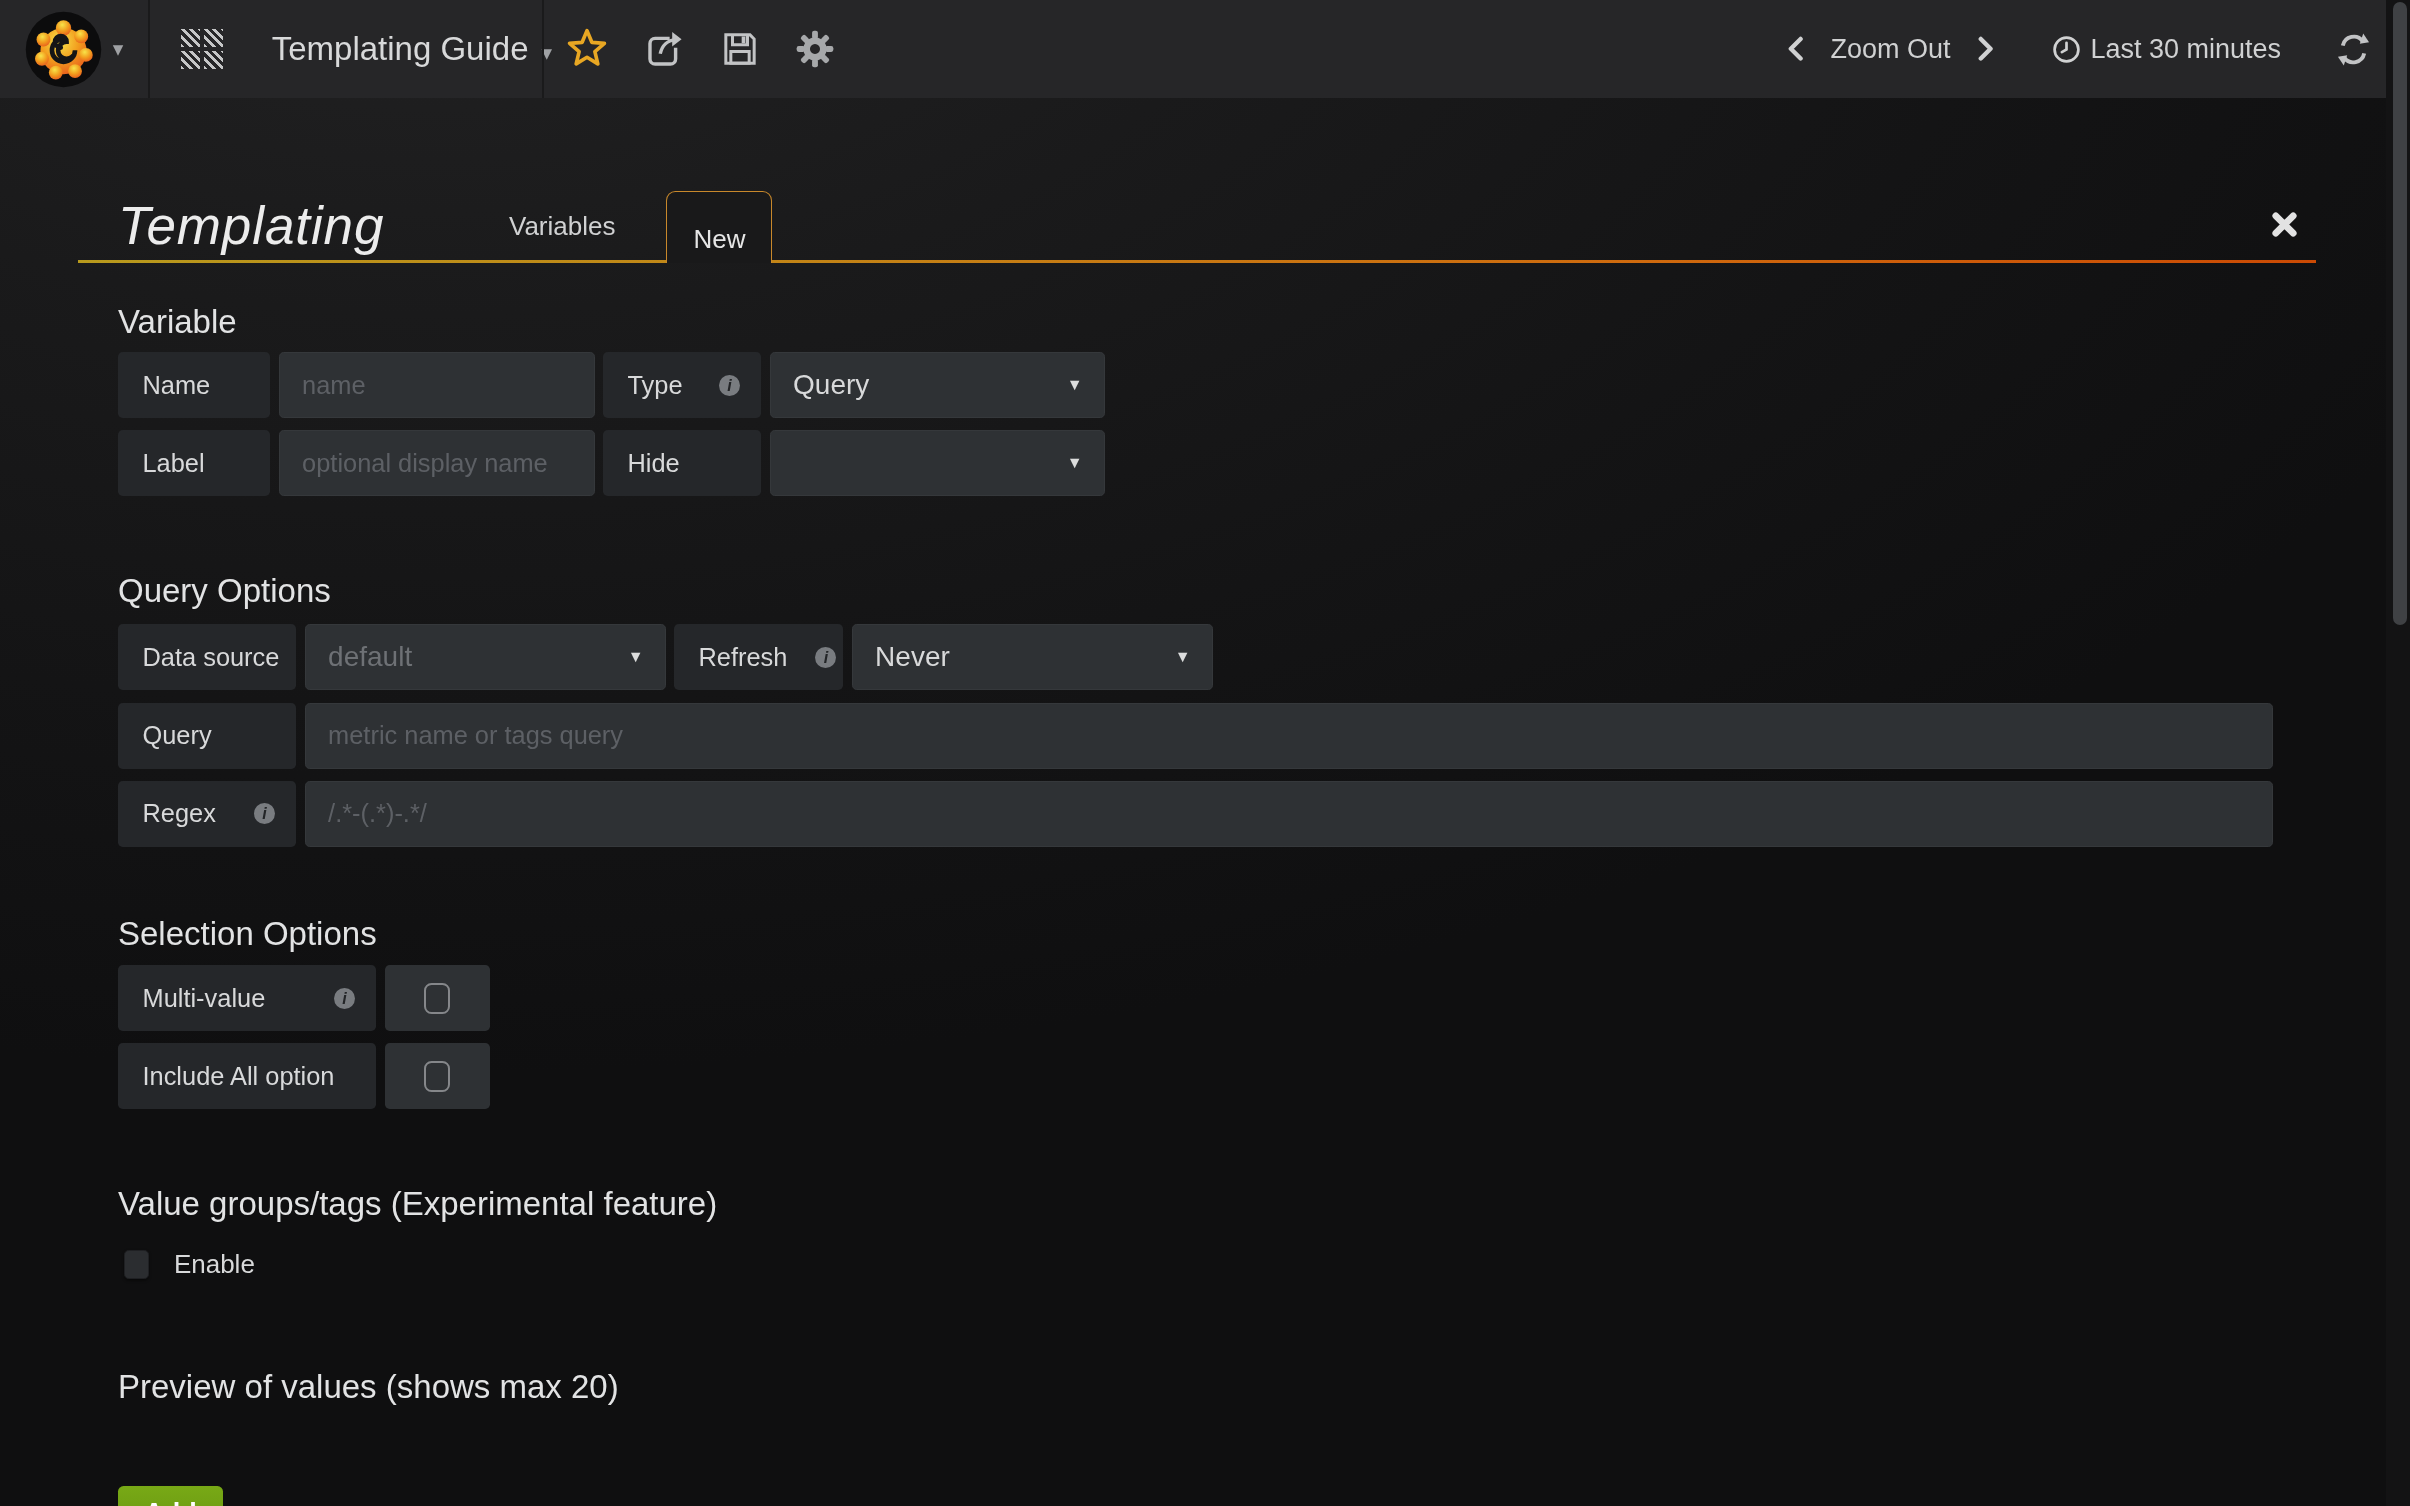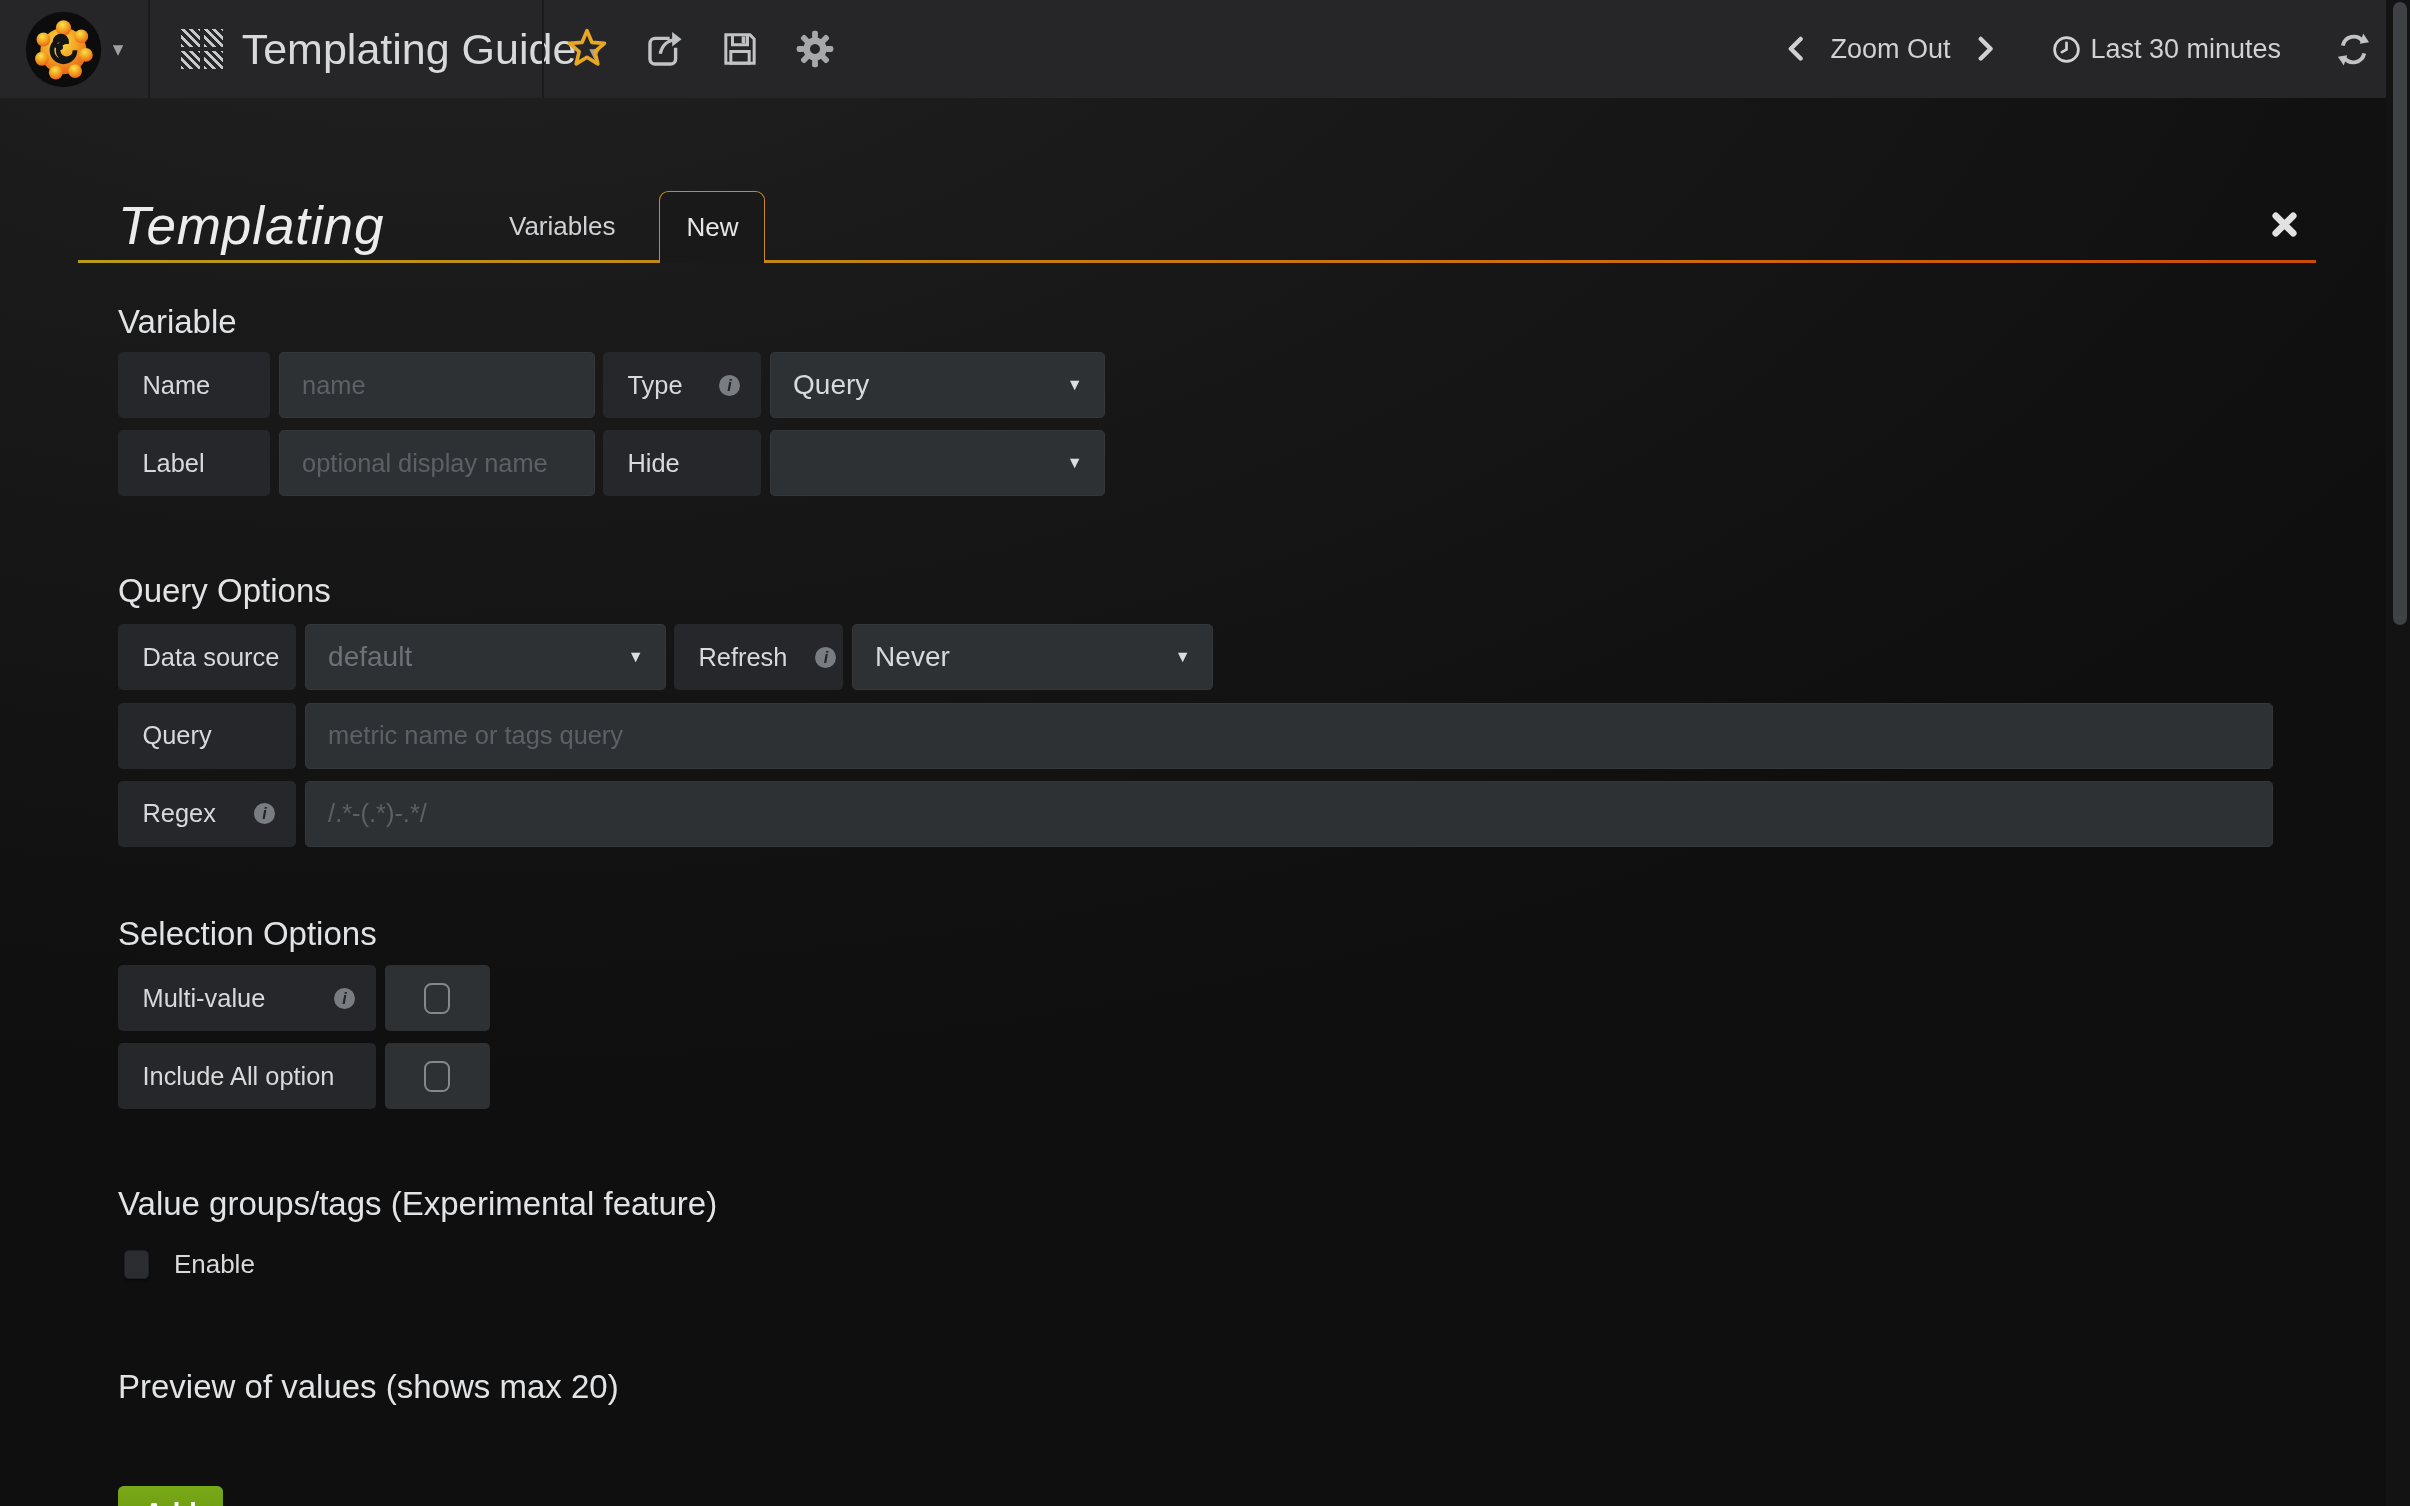--- a/index.html
+++ b/index.html
@@ -40,21 +40,21 @@
     display: grid;
     grid-template-columns: 19px 19px;
     grid-template-rows: 18px 18px;
     gap: 3.8px;
     margin-right: 19px;
   }
   .grid-icon i {
     display:block;
     background: repeating-linear-gradient(45deg, #c6c7c8 0 2.8px, rgba(0,0,0,0) 2.8px 6.1px);
   }
-  .nav-title { font-size: 43px; color: #d8d9da; white-space: nowrap; }
+  .nav-title { font-size: 33px; color: #d8d9da; white-space: nowrap; margin-left: 30px; }
   .nav-title-caret { color: #9fa1a4; font-size: 21px; margin-left: 13px; padding-top: 7.5px; }
 
   .nav-actions {
     display: flex; align-items: center;
     padding-left: 21px;
     gap: 35px;
   }
   .nav-icon-btn { background: none; border: none; cursor: pointer; display:flex; align-items:center; justify-content:center; }
 
   .flex-spacer { flex: 1; }
@@ -94,22 +94,22 @@
   .tab {
     position: relative; z-index: 2;
     font-size: 26px; color: #d0d1d2;
     height: 72px; line-height: 70px;
     padding: 0 39px;
     margin-left: 56px;
     cursor: pointer;
     white-space: nowrap;
   }
   .tab.active {
-    margin-left: 5px;
-    padding: 0 26px;
+    margin-left: 12px;
+    padding: 12px 26px;
     background: #19191a;
     border: 1.9px solid #c8882b;
     border-bottom: none;
     border-radius: 9.4px 9.4px 0 0;
     color: #e6e6e6;
   }
   .close-btn {
     position: absolute; right: 17px; bottom: 21px;
     background: none; border: none; cursor: pointer;
   }

